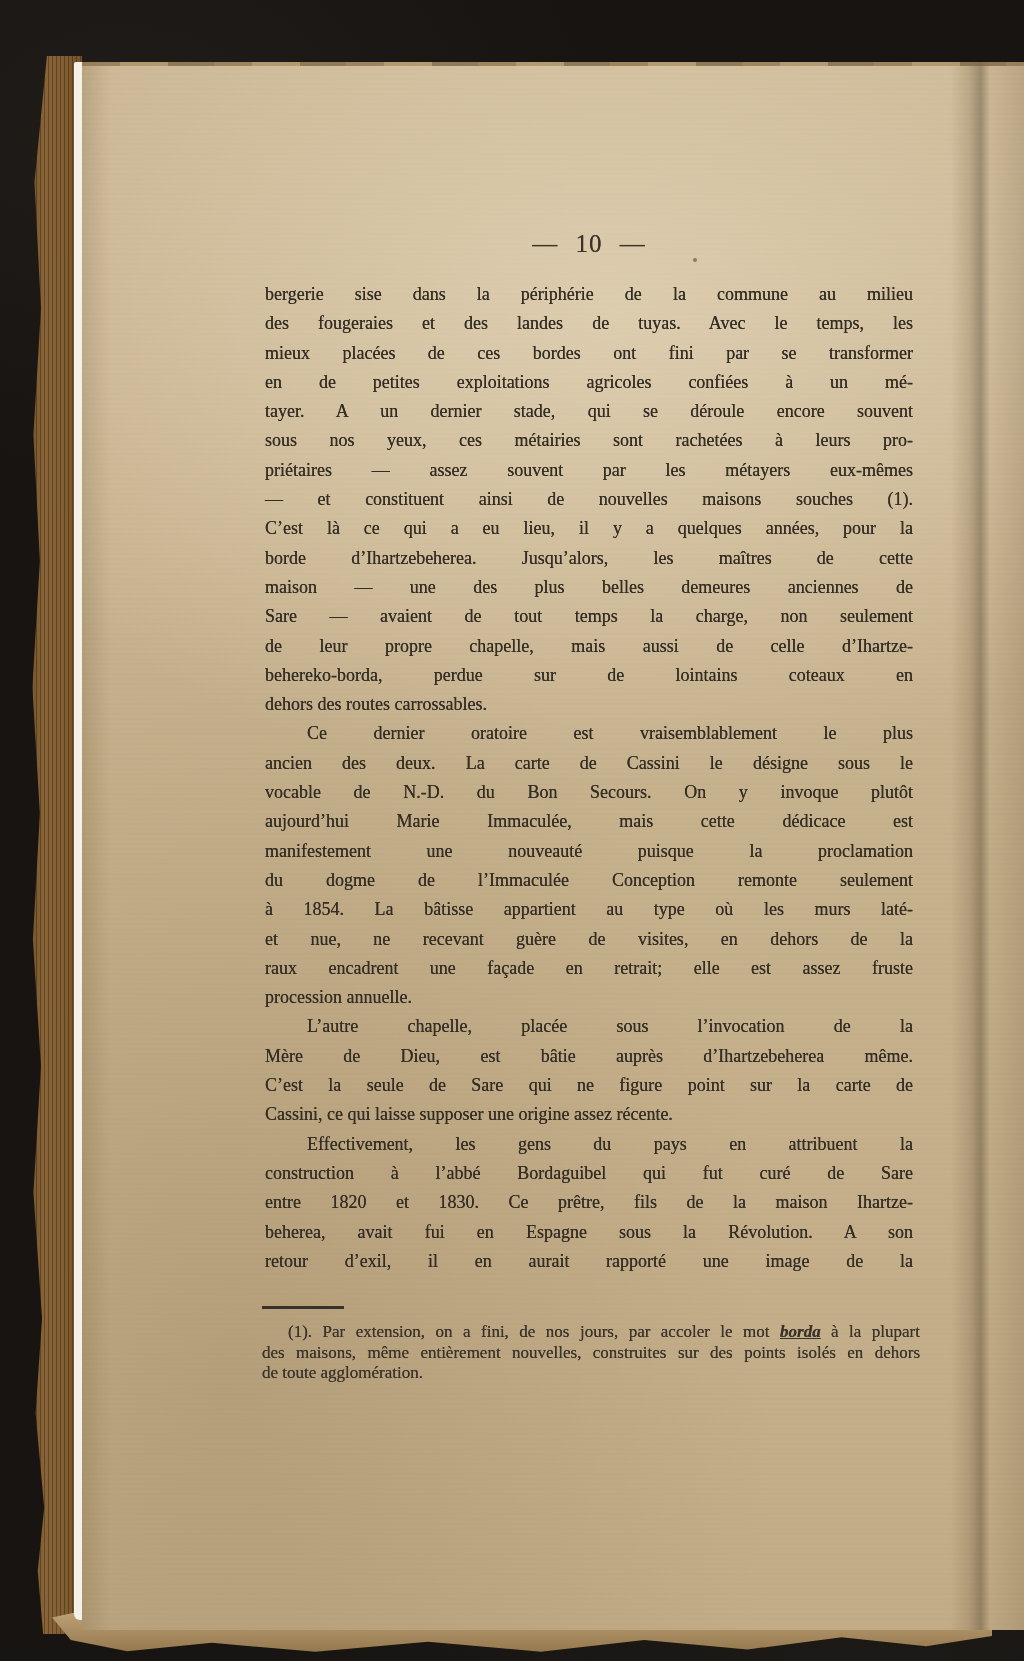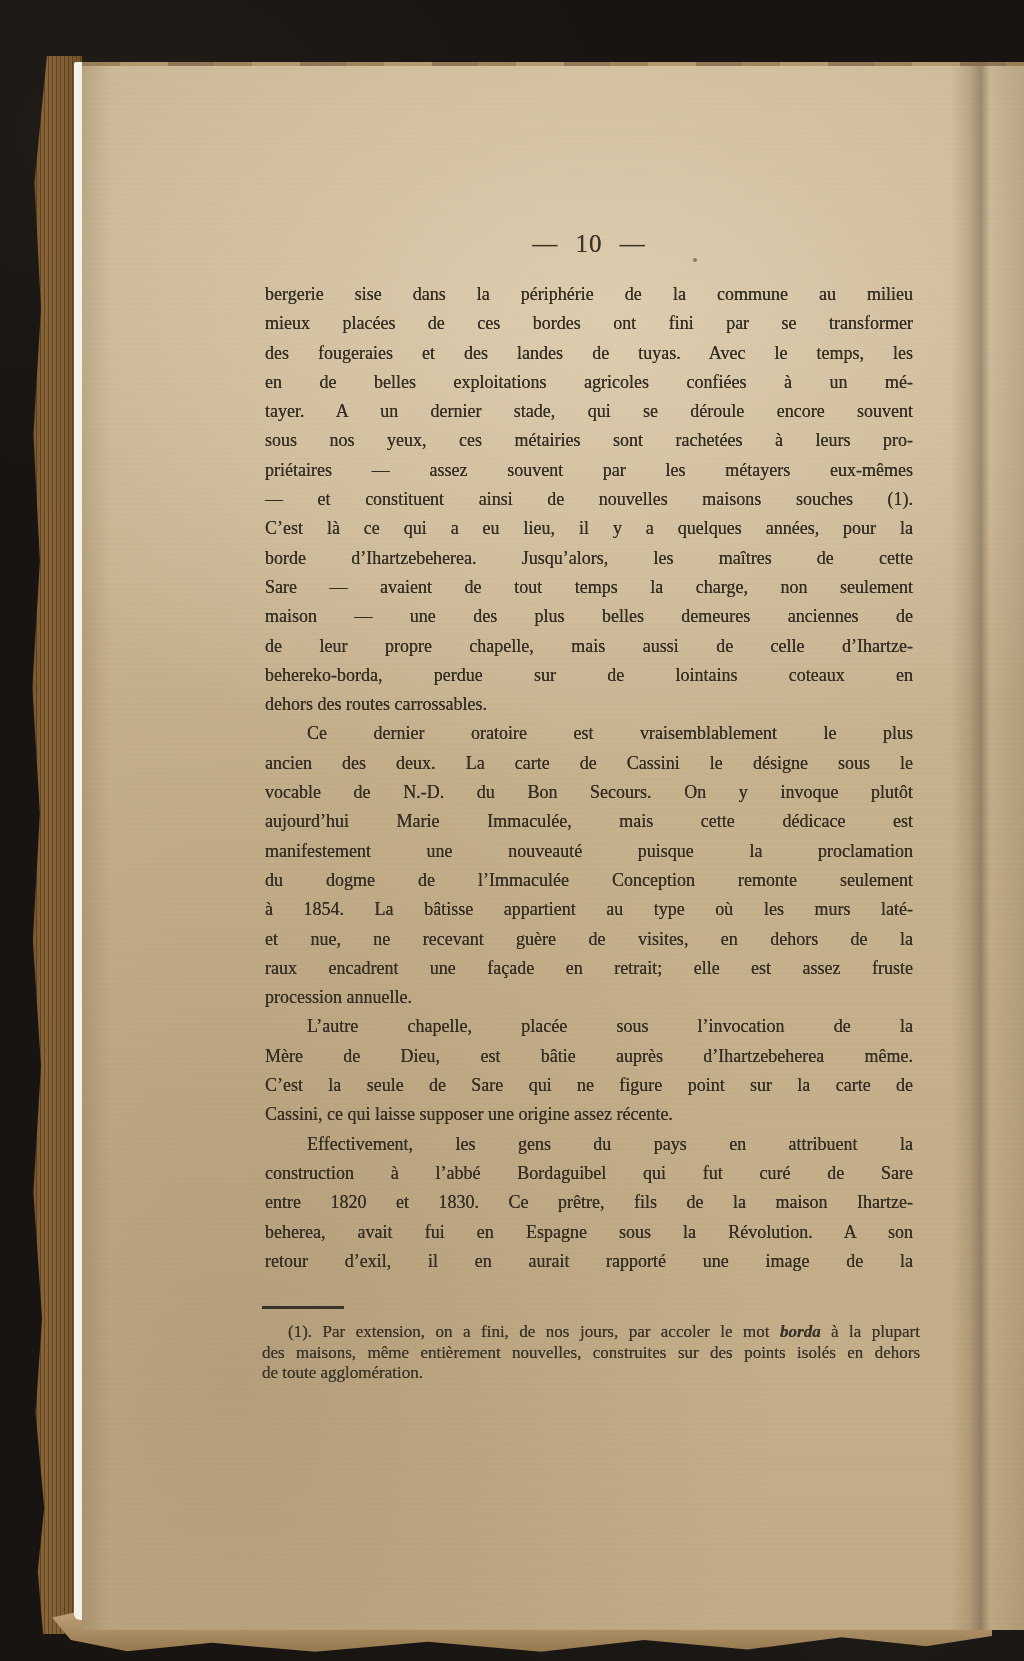--- a/index.html
+++ b/index.html
@@ -56,49 +56,49 @@
   .line.para-end{text-align-last:left;}
   .line.indent{text-indent:42px;}
 
   .fn-rule{position:absolute;left:180px;top:1244px;width:82px;height:3px;background:#38322a;}
   .footnote{position:absolute;left:180px;top:1260px;width:658px;
     font-size:17px;line-height:20.5px;color:#3a332a;
     text-shadow:0 0 .4px rgba(52,45,36,.85);}
   .fn-line{text-align:justify;text-align-last:justify;}
   .fn-line.fn-first{text-indent:26px;}
   .fn-line.fn-last{text-align-last:left;}
-  .footnote i{font-style:italic;font-weight:bold;}
+  .footnote i{font-style:italic;font-weight:bold;text-decoration:underline;}
 </style>
 </head>
 <body>
 
 <div class="scene">
   <div class="page-stack"></div>
   <div class="rough-edge"></div>
   <div class="under-page"></div>
 
   <div class="page">
     <div class="deckle"></div>
 
     <div class="page-number">— 10 —</div>
     <div class="stray-dot"></div>
 
     <div class="body-text">
         <div class="line">bergerie sise dans la périphérie de la commune au milieu</div>
+        <div class="line">des fougeraies et des landes de tuyas. Avec le temps, les</div>
         <div class="line">mieux placées de ces bordes ont fini par se transformer</div>
-        <div class="line">des fougeraies et des landes de tuyas. Avec le temps, les</div>
-        <div class="line">en de belles exploitations agricoles confiées à un mé-</div>
+        <div class="line">en de petites exploitations agricoles confiées à un mé-</div>
         <div class="line">tayer. A un dernier stade, qui se déroule encore souvent</div>
         <div class="line">sous nos yeux, ces métairies sont rachetées à leurs pro-</div>
         <div class="line">priétaires — assez souvent par les métayers eux-mêmes</div>
         <div class="line">— et constituent ainsi de nouvelles maisons souches (1).</div>
         <div class="line">C’est là ce qui a eu lieu, il y a quelques années, pour la</div>
         <div class="line">borde d’Ihartzebeherea. Jusqu’alors, les maîtres de cette</div>
+        <div class="line">maison — une des plus belles demeures anciennes de</div>
         <div class="line">Sare — avaient de tout temps la charge, non seulement</div>
-        <div class="line">maison — une des plus belles demeures anciennes de</div>
         <div class="line">de leur propre chapelle, mais aussi de celle d’Ihartze-</div>
         <div class="line">behereko-borda, perdue sur de lointains coteaux en</div>
         <div class="line para-end">dehors des routes carrossables.</div>
         <div class="line indent">Ce dernier oratoire est vraisemblablement le plus</div>
         <div class="line">ancien des deux. La carte de Cassini le désigne sous le</div>
         <div class="line">vocable de N.-D. du Bon Secours. On y invoque plutôt</div>
         <div class="line">aujourd’hui Marie Immaculée, mais cette dédicace est</div>
         <div class="line">manifestement une nouveauté puisque la proclamation</div>
         <div class="line">du dogme de l’Immaculée Conception remonte seulement</div>
         <div class="line">à 1854. La bâtisse appartient au type où les murs laté-</div>

